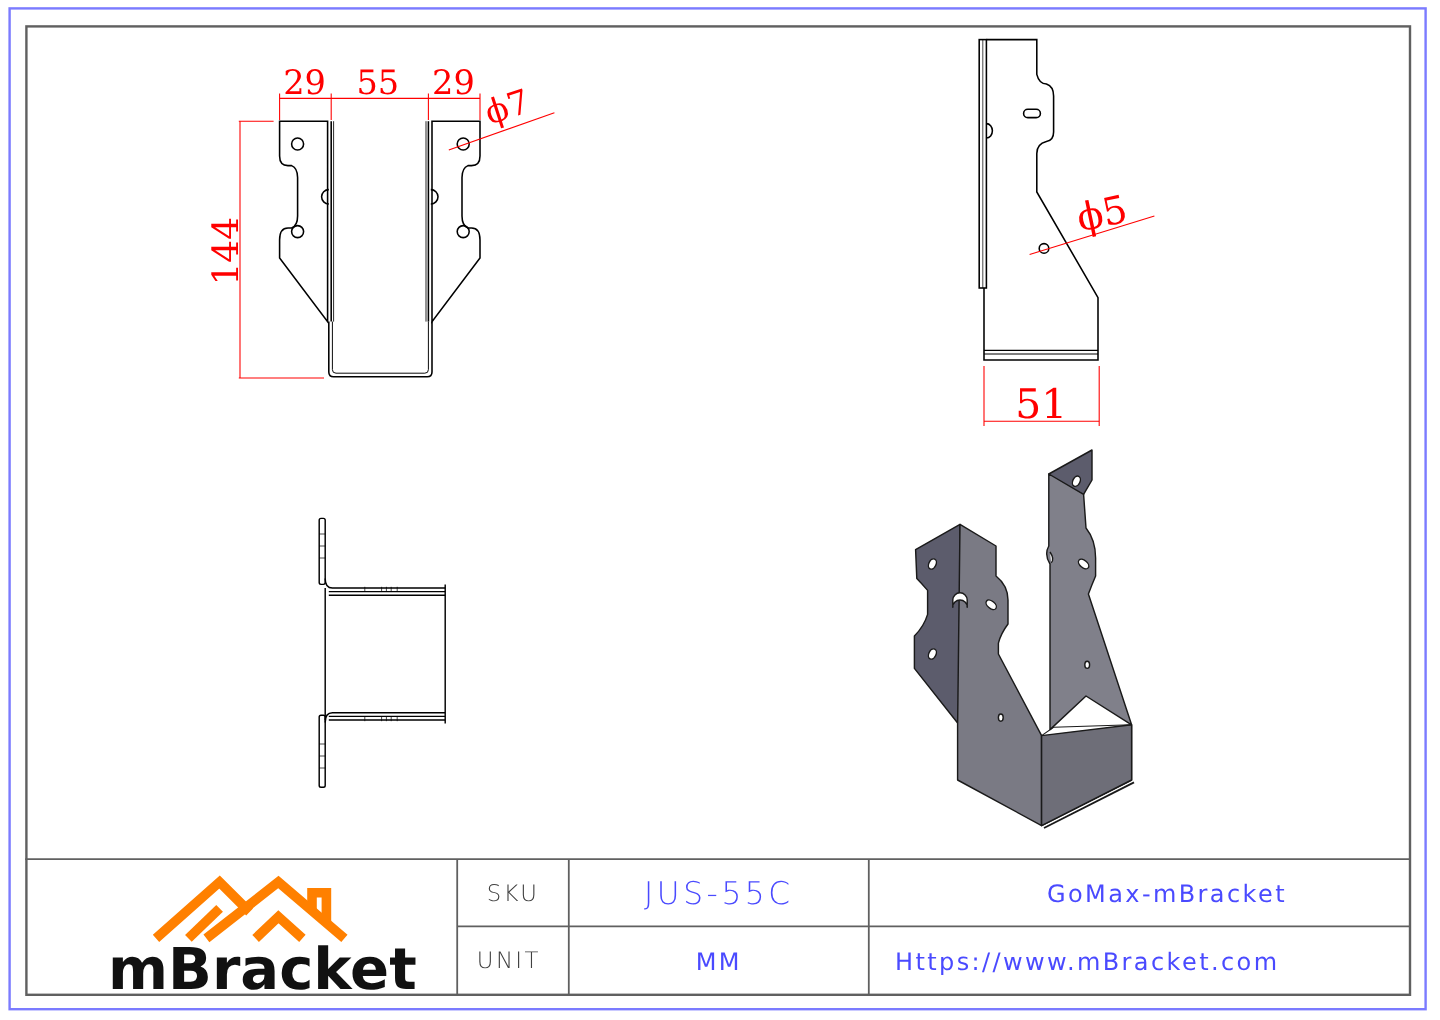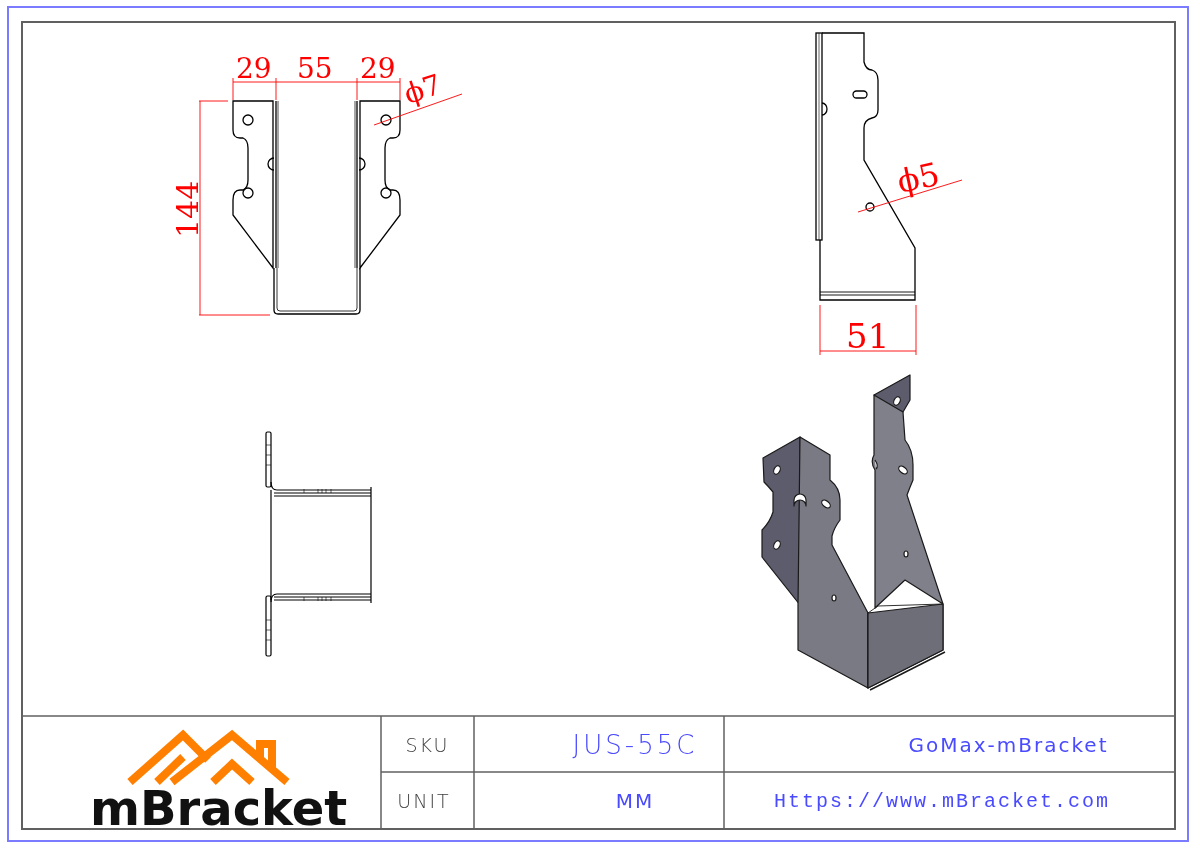--- a/index.html
+++ b/index.html
@@ -2,21 +2,21 @@
 <html><head>
 <meta charset="utf-8">
 <style>
   html, body { margin: 0; padding: 0; background: #ffffff; }
   body { width: 1200px; height: 850px; position: relative; overflow: hidden; font-family: "DejaVu Sans", sans-serif; }
   .outer-border { position: absolute; left: 7px; top: 6px; width: 1182px; height: 836px; border: 2px solid #7b7bff; box-sizing: border-box; }
   .inner-frame { position: absolute; left: 21px; top: 21px; width: 1155px; height: 809px; border: 2px solid #606060; box-sizing: border-box; }
   svg.drawing { position: absolute; left: 0; top: 0; }
   .tb-cell { position: absolute; box-sizing: border-box; display: flex; align-items: center; justify-content: center; }
   .tb-label { color: #404040; font-size: 19px; letter-spacing: 2px; font-family: "DejaVu Sans", sans-serif; font-weight: 300; text-align: right; }
-  .tb-value { color: #4a4aff; font-size: 20px; letter-spacing: 2px; font-family: "DejaVu Sans", sans-serif; margin-left: 36px; }
+  .tb-value { color: #4a4aff; font-size: 20px; letter-spacing: 2px; font-family: "DejaVu Sans", sans-serif; }
   .tb-value.big { font-size: 26px; letter-spacing: 3px; font-weight: 300; }
   .logo-text { position: absolute; left: 90px; top: 780px; font-family: "DejaVu Sans", sans-serif; font-weight: bold; font-size: 48px; color: #111; letter-spacing: 0px; }
 </style>
 </head>
 <body>
 
 <div class="outer-border"></div>
 <div class="inner-frame"></div>
 
 <svg class="drawing" width="1200" height="850" viewBox="0 0 1200 850">
@@ -154,13 +154,13 @@
 </svg>
 
 <div class="logo-text">mBracket</div>
 
 <div class="tb-cell tb-label" style="left:381px; top:717px; width:93px; height:55px;">SKU</div>
 <div class="tb-cell tb-value big" style="left:474px; top:717px; width:250px; height:55px;">JUS-55C</div>
 <div class="tb-cell tb-value" style="left:724px; top:717px; width:451px; height:55px;padding-left:46px;">GoMax-mBracket</div>
 
 <div class="tb-cell tb-label" style="left:381px; top:773px; width:86px; height:56px;">UNIT</div>
 <div class="tb-cell tb-value" style="left:474px; top:773px; width:250px; height:56px;">MM</div>
-<div class="tb-cell tb-value" style="left:724px; top:773px; width:364px; height:56px;font-family:Liberation Mono, monospace;">Https://www.mBracket.com</div>
+<div class="tb-cell tb-value" style="left:724px; top:773px; width:364px; height:56px;">Https://www.mBracket.com</div>
 
 </body></html>

